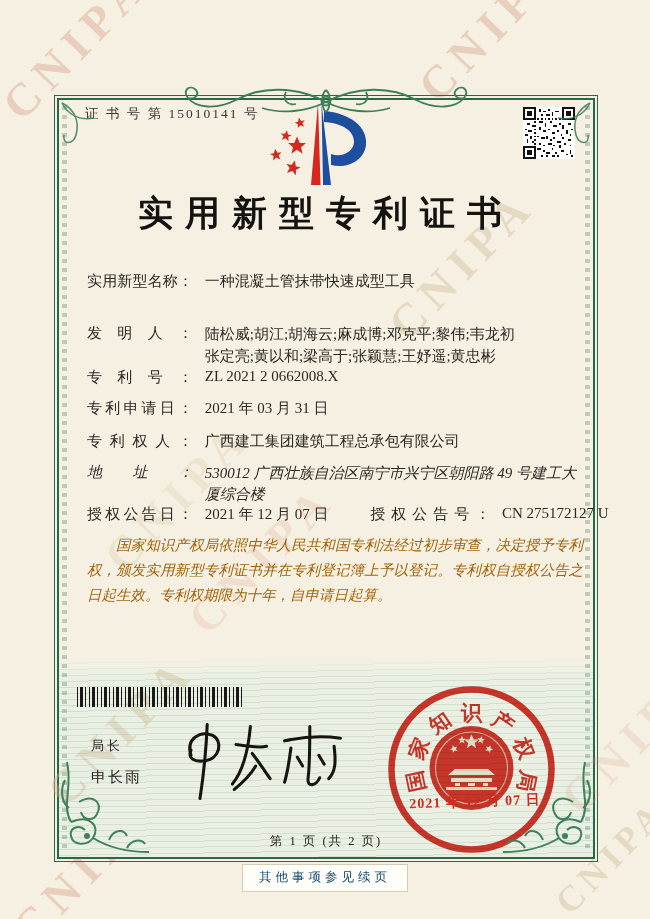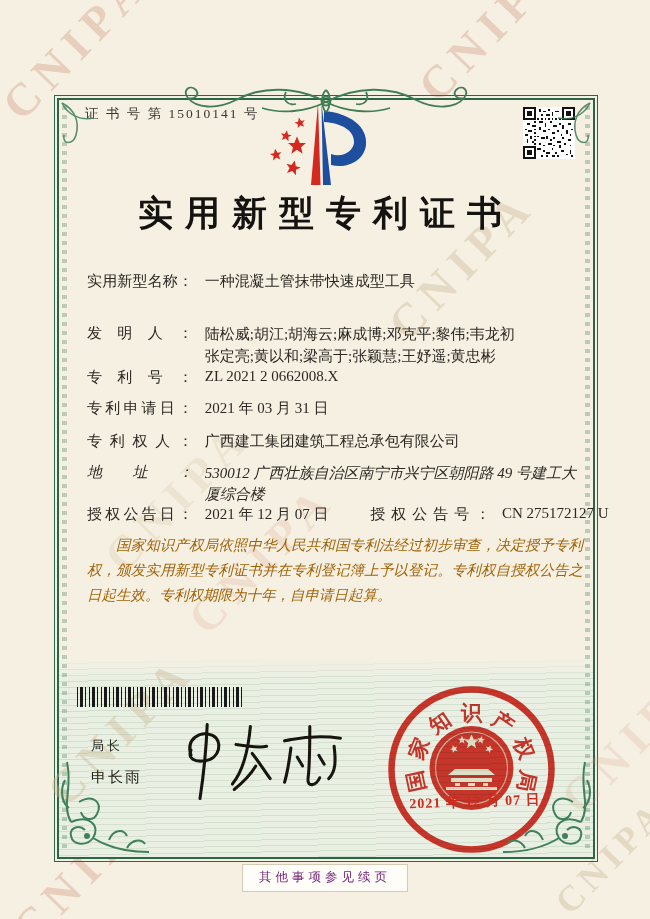--- a/index.html
+++ b/index.html
@@ -86,21 +86,21 @@
     font-size:14px; font-weight:bold; color:#cf2a1d; letter-spacing:1px; transform:rotate(-2deg);
     white-space:nowrap;
   }
   .page-ind{
     position:absolute; left:0; right:0; top:737px; text-align:center; z-index:2;
     font-size:12.5px; letter-spacing:2px; color:#26231f;
   }
   .continuation{
     position:absolute; left:50%; top:864px; transform:translateX(-50%); z-index:2;
     background:rgba(255,254,249,.9); border:1px solid #d6cbb4;
-    padding:4px 16px 5px; font-size:12.5px; letter-spacing:4px; color:#701a75; white-space:nowrap;
+    padding:4px 16px 5px; font-size:12.5px; letter-spacing:4px; color:#0c4a6e; white-space:nowrap;
   }
   
   .orn{position:absolute; z-index:3; pointer-events:none;}
   .orn-tc{left:50%; top:-14px; transform:translateX(-50%);}
   .orn-bl{left:2px; bottom:2px;}
   .orn-br{right:2px; bottom:2px; transform:scaleX(-1);}
   .orn-tl{left:4px; top:4px;}
   .orn-tr{right:4px; top:4px; transform:scaleX(-1);}
 </style>
 </head>
@@ -324,20 +324,21 @@
           <rect x="67" y="96" width="41" height="4"></rect>
           <rect x="62" y="105" width="51" height="3"></rect>
           <rect x="71" y="101" width="5" height="3"></rect>
           <rect x="84" y="101" width="7" height="3"></rect>
           <rect x="99" y="101" width="5" height="3"></rect>
         </g>
       </g>
     </svg>
     <div class="seal-date">2021 年 12 月 07 日</div>
 
+    <div class="page-ind">第 1 页 (共 2 页)</div>
 
     <svg class="orn orn-tc" width="320" height="42" viewBox="0 0 320 42">
       <g fill="none" stroke="#3f7d55" stroke-width="1.8">
         <path d="M160,20 C130,4 95,4 70,18 C50,28 30,26 22,16 C16,8 24,2 30,8 C34,13 28,18 22,16"></path>
         <path d="M160,20 C190,4 225,4 250,18 C270,28 290,26 298,16 C304,8 296,2 290,8 C286,13 292,18 298,16"></path>
         <path d="M160,20 C140,30 115,32 96,26"></path>
         <path d="M160,20 C180,30 205,32 224,26"></path>
         <path d="M120,10 C116,18 122,24 130,22"></path>
         <path d="M200,10 C204,18 198,24 190,22"></path>
         <circle cx="160" cy="19" r="4.5"></circle>

